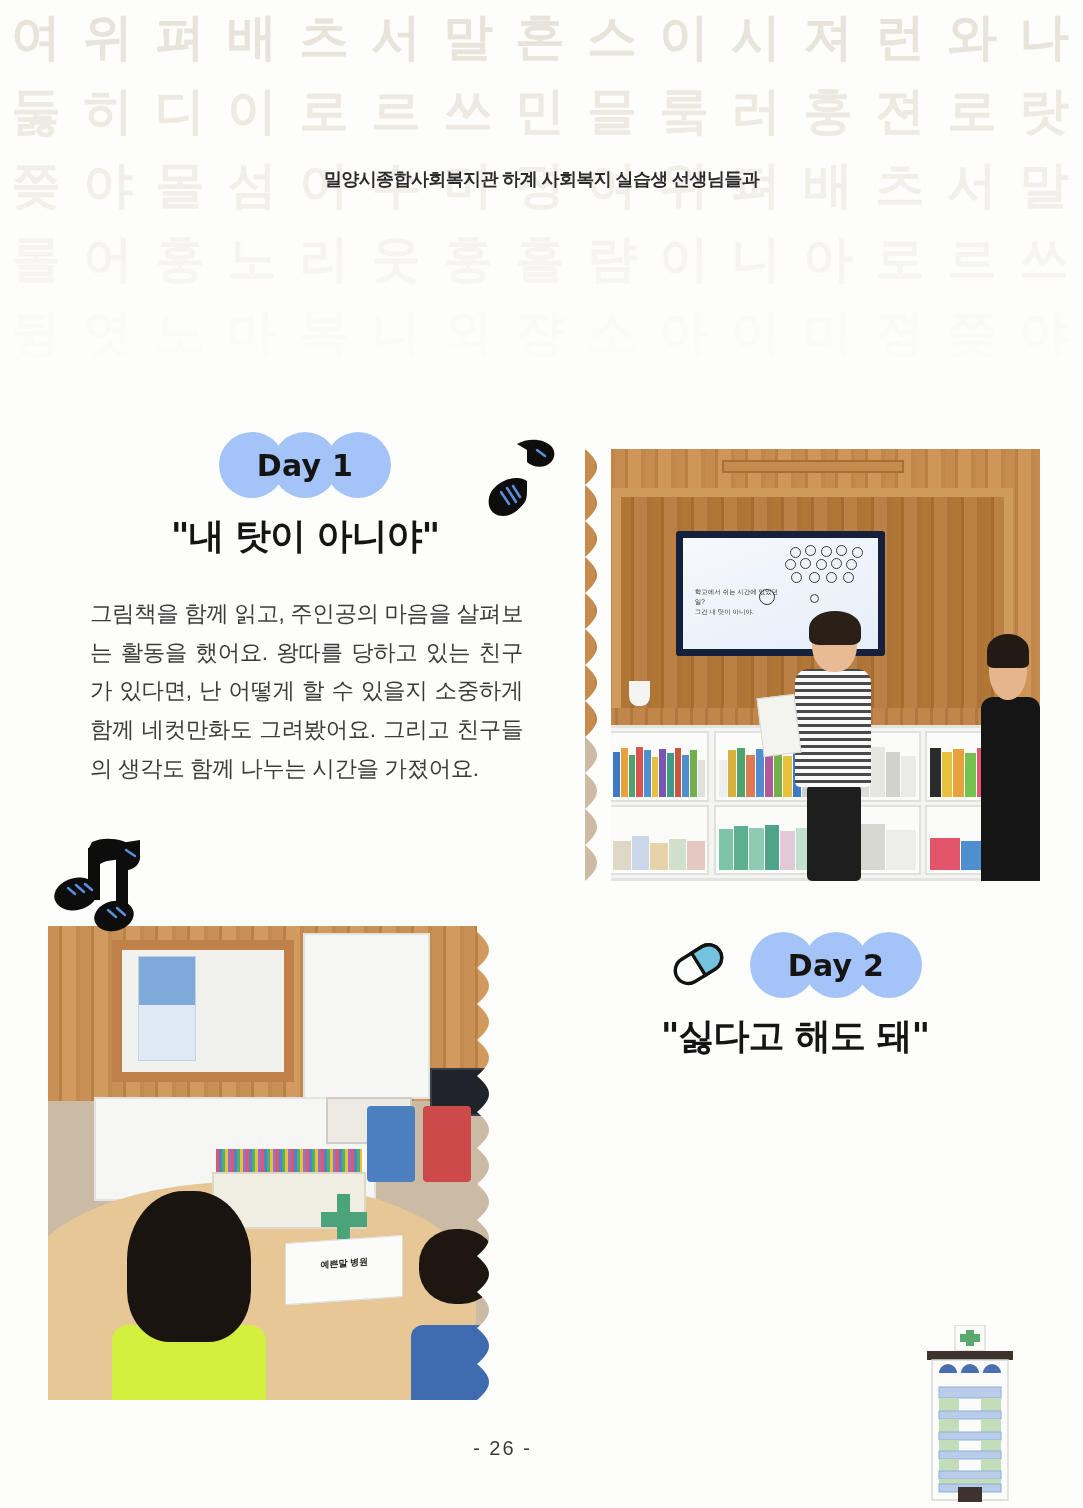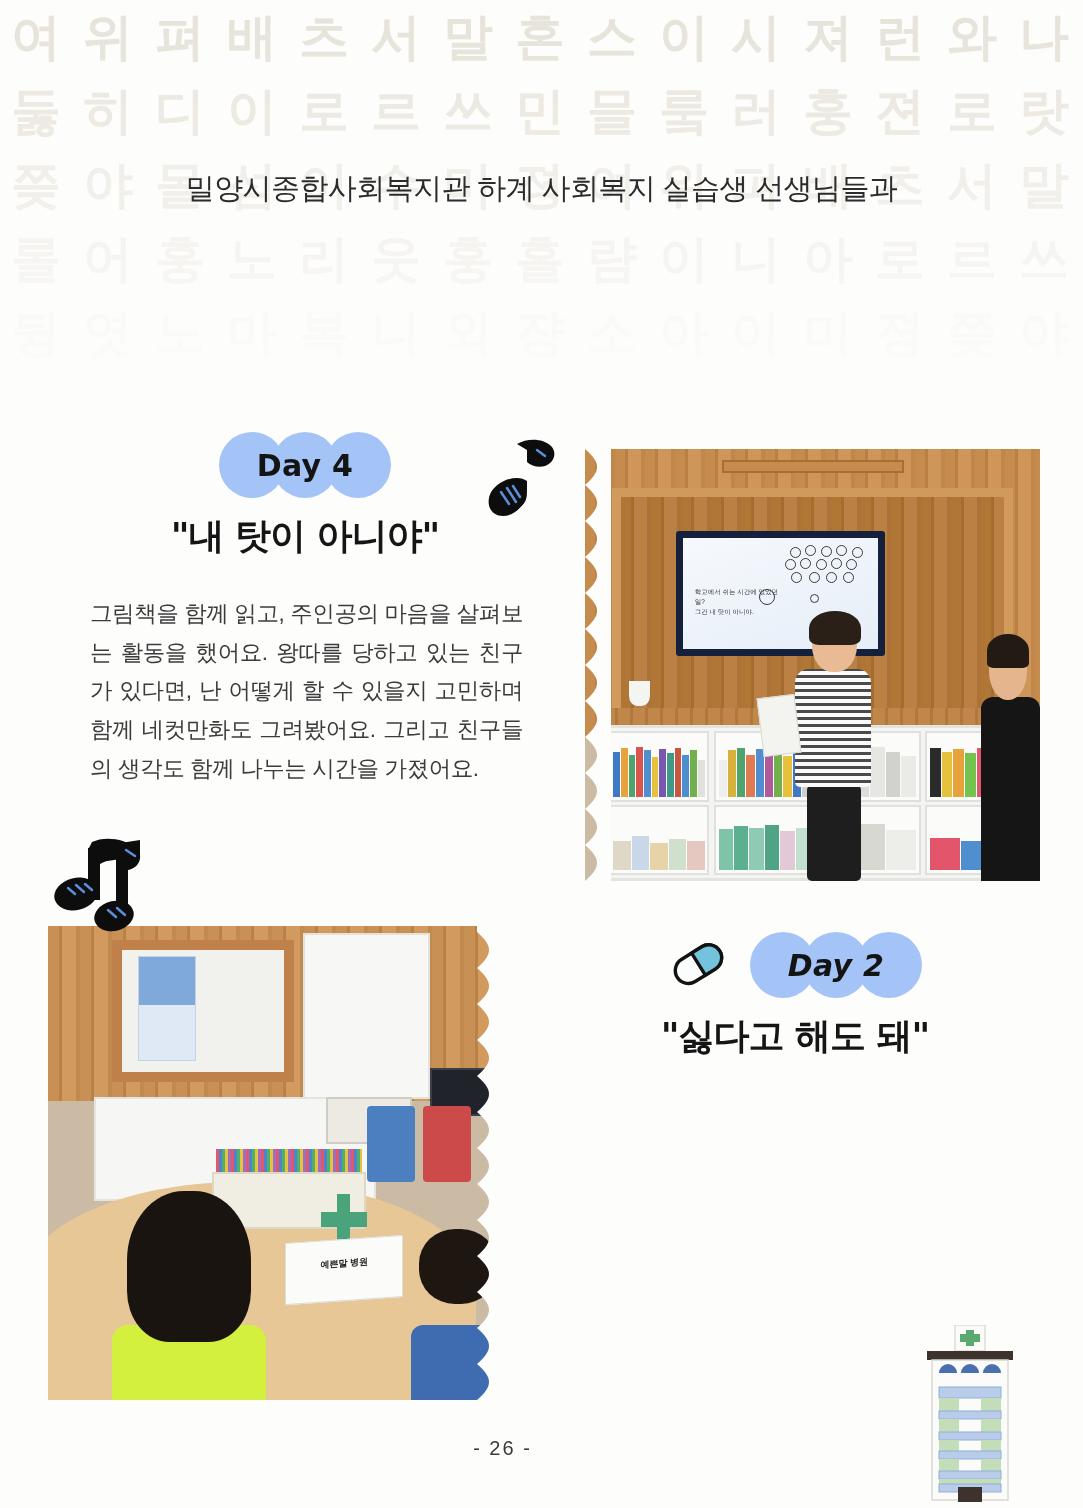--- a/index.html
+++ b/index.html
@@ -72,24 +72,25 @@
   .headline {
     font-family: "DejaVu Sans", sans-serif;
     font-weight: 700;
     font-size: 45px;
     line-height: 1.35;
     color: #1c1c1c;
     letter-spacing: -0.5px;
   }
   .subline {
     margin-top: 16px;
-    font-size: 29px;
+    font-size: 18px;
     line-height: 1.55;
     color: #2b2b2b;
     letter-spacing: -0.6px;
+    font-weight: bold;
   }
 
   
   .day-badge {
     position: relative;
     width: 172px;
     height: 66px;
   }
   .day-badge .blob {
     position: absolute;
@@ -240,21 +241,21 @@
   .p2-monitor { position:absolute; right:2%; top:30%; width:14%; height:10%; background:#20242a; border:2px solid #3a3f46; }
   .p2-printer { position:absolute; left:61%; top:36%; width:19%; height:10%; background:#eceae3; border:2px solid #cfcdc4; }
 
   
   #day2-block {
     position: absolute;
     left: 545px; top: 932px;
     width: 500px;
     z-index: 4;
   }
-  #day2-head { display: flex; align-items: center; justify-content: center; gap: 20px; font-style: italic; }
+  #day2-head { display: flex; align-items: center; justify-content: center; gap: 20px; }
   #day2-block .day-body { padding: 0 6px 0 12px; margin-top: 30px; }
 
   #pill-icon { width: 62px; height: 46px; }
 
   
   #hospital-icon {
     position: absolute;
     left: 915px; top: 1325px;
     width: 110px; height: 180px;
     z-index: 4;
@@ -394,25 +395,25 @@
   <div id="header">
     <div class="subline">밀양시종합사회복지관 하계 사회복지 실습생 선생님들과</div>
   </div>
 
   <div id="day1-block">
     <div id="day1-badge-wrap">
       <div class="day-badge">
         <span class="blob b1"></span>
         <span class="blob b2"></span>
         <span class="blob b3"></span>
-        <span class="day-label">Day 4</span>
+        <span class="day-label">Day 1</span>
       </div>
     </div>
     <div class="day-title">"내 탓이 아니야"</div>
-    <div class="day-body">그림책을 함께 읽고, 주인공의 마음을 살펴보는 활동을 했어요. 왕따를 당하고 있는 친구가 있다면, 난 어떻게 할 수 있을지 고민하며 함께 네컷만화도 그려봤어요. 그리고 친구들의 생각도 함께 나누는 시간을 가졌어요.</div>
+    <div class="day-body">그림책을 함께 읽고, 주인공의 마음을 살펴보는 활동을 했어요. 왕따를 당하고 있는 친구가 있다면, 난 어떻게 할 수 있을지 소중하게 함께 네컷만화도 그려봤어요. 그리고 친구들의 생각도 함께 나누는 시간을 가졌어요.</div>
   </div>
 
   <svg class="music-note" id="note-single" viewBox="0 0 80 84">
     <path d="M30 8 C40 2 56 2 64 10 C70 16 68 26 58 30 C52 32 44 30 40 26 L40 54 C40 68 28 80 16 80 C6 80 0 72 2 62 C5 50 18 42 30 42 C34 42 37 43 40 45 L40 14 Z" fill="#0d0d0d"></path>
     <ellipse cx="21" cy="61" rx="19" ry="15" transform="rotate(-16 21 61)" fill="#0d0d0d"></ellipse>
     <path d="M14 56 l8 12 M20 52 l9 14 M26 50 l7 11" stroke="#5b8fd9" stroke-width="2.5" stroke-linecap="round" fill="none"></path>
     <path d="M50 14 l8 6" stroke="#5b8fd9" stroke-width="2.5" stroke-linecap="round" fill="none"></path>
   </svg>
 
   <svg class="music-note" id="note-double" viewBox="0 0 108 98">

